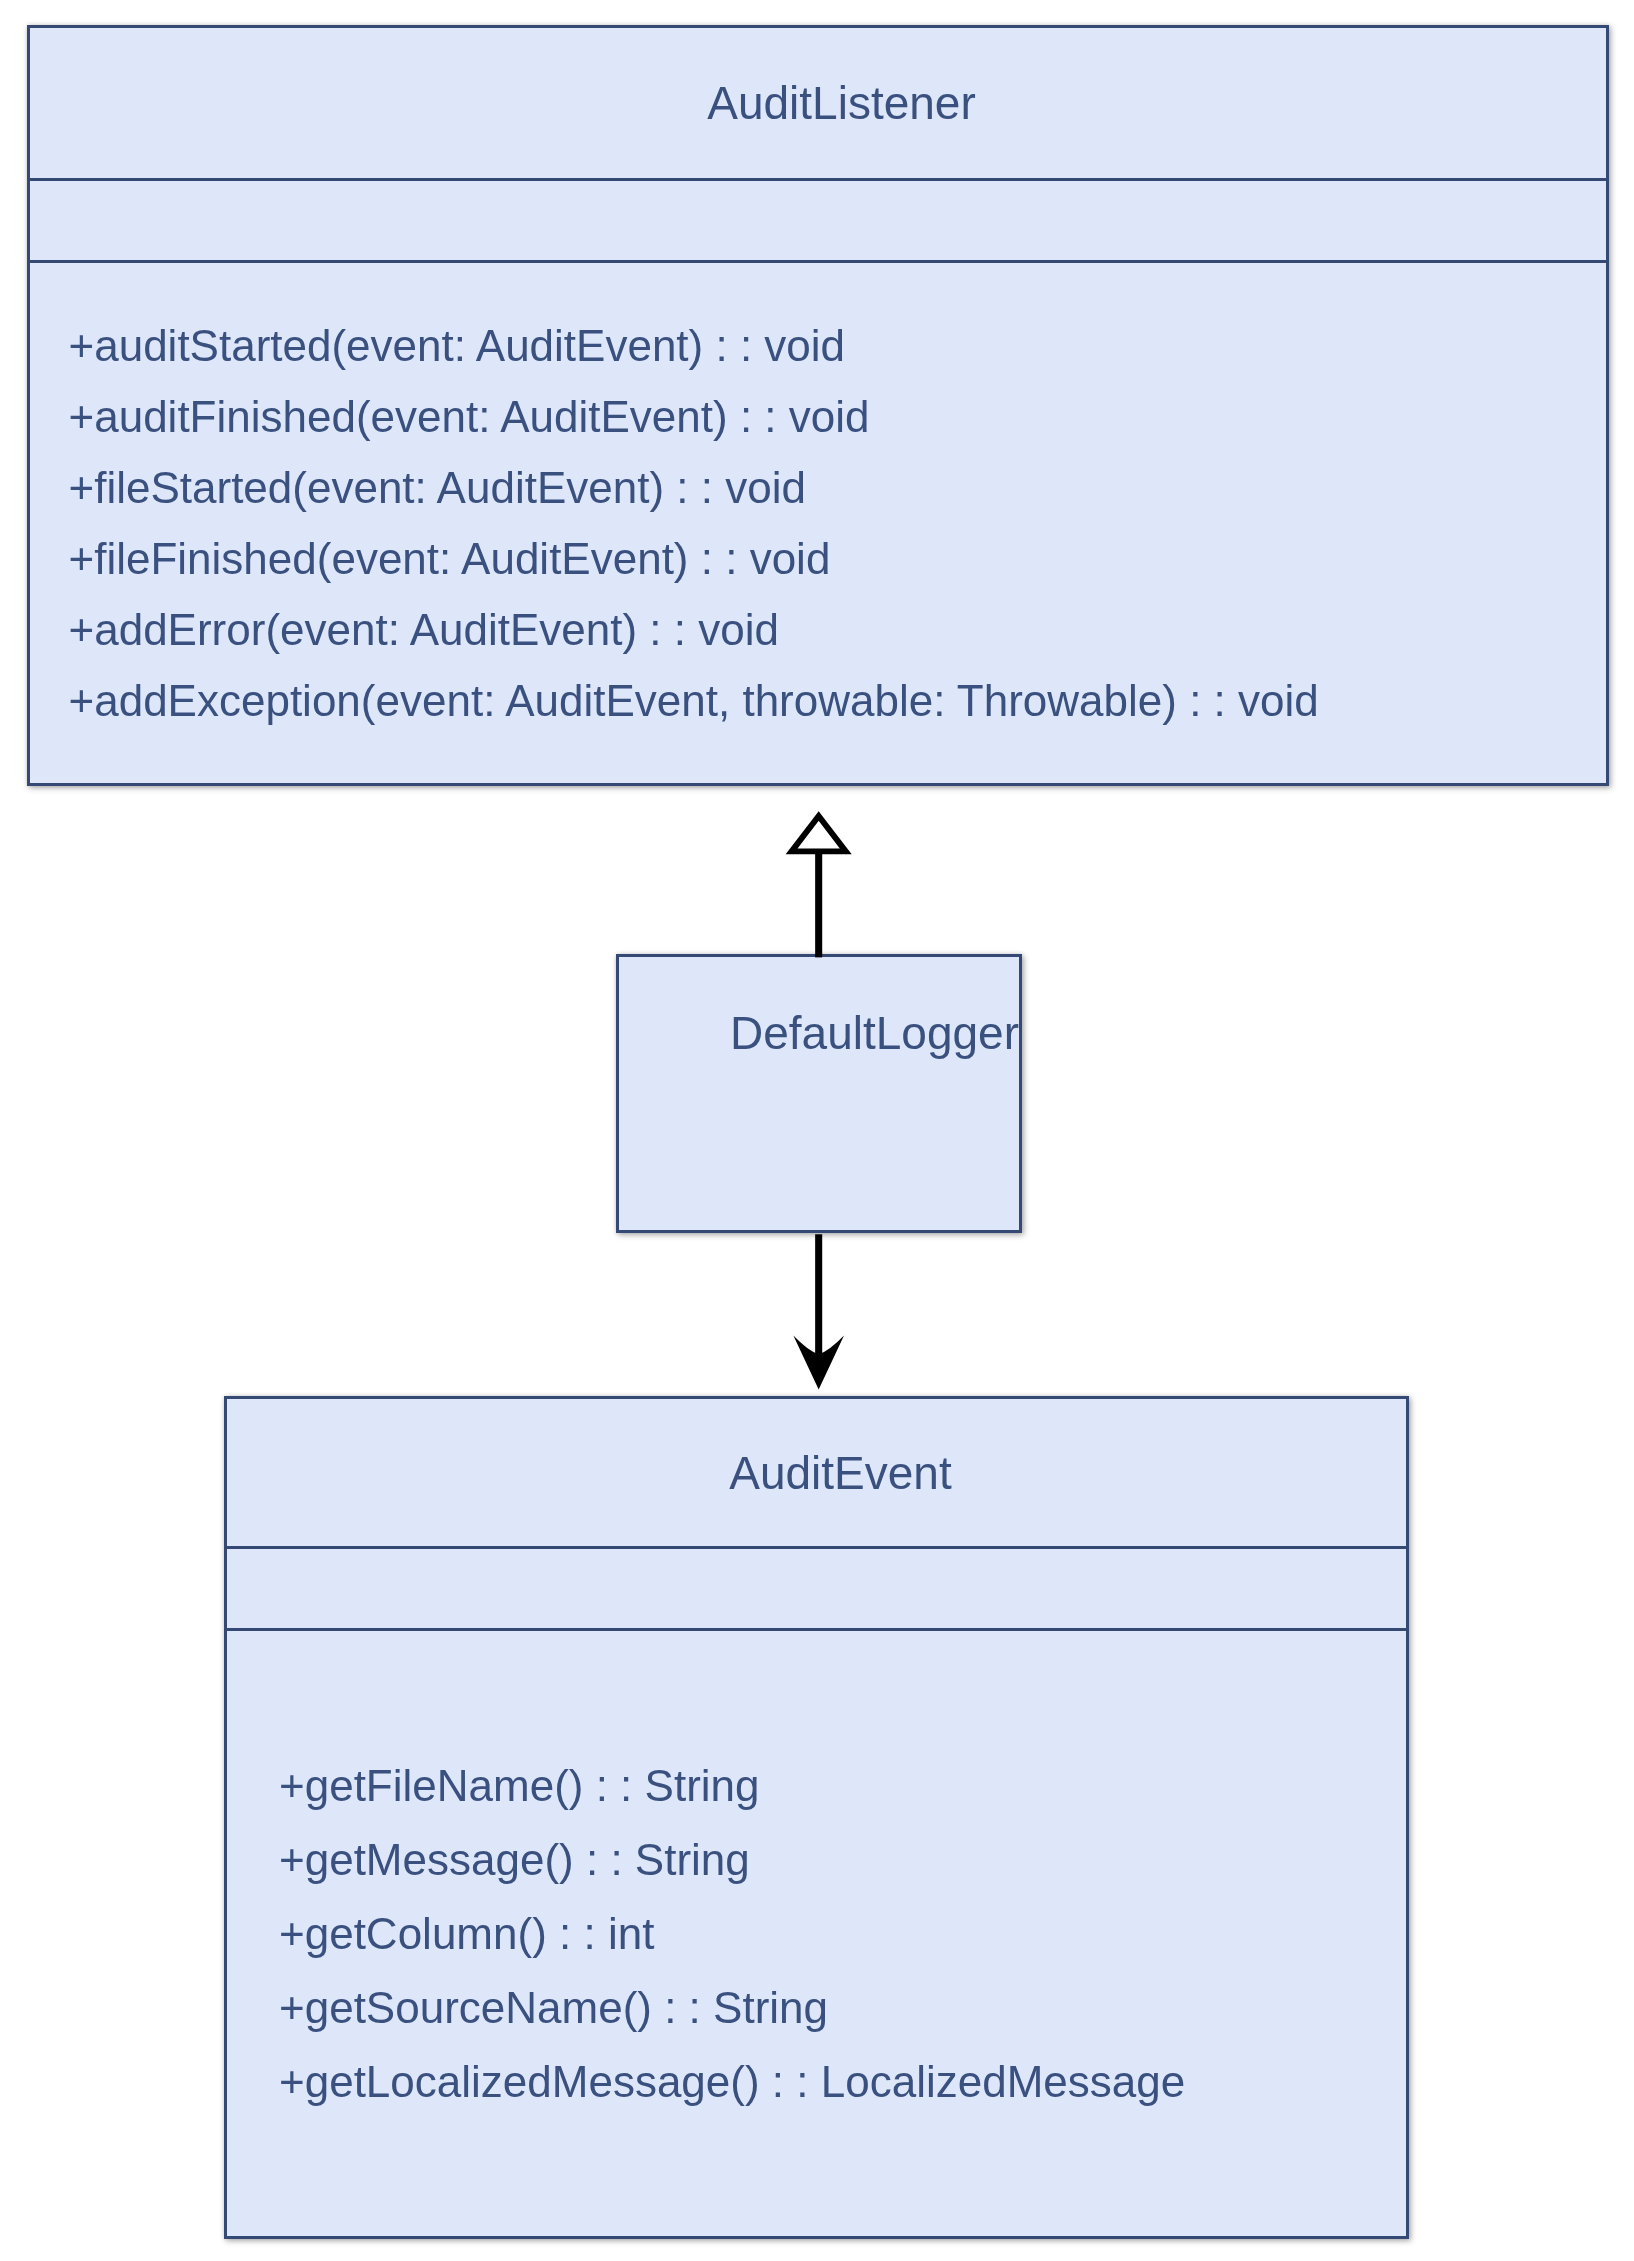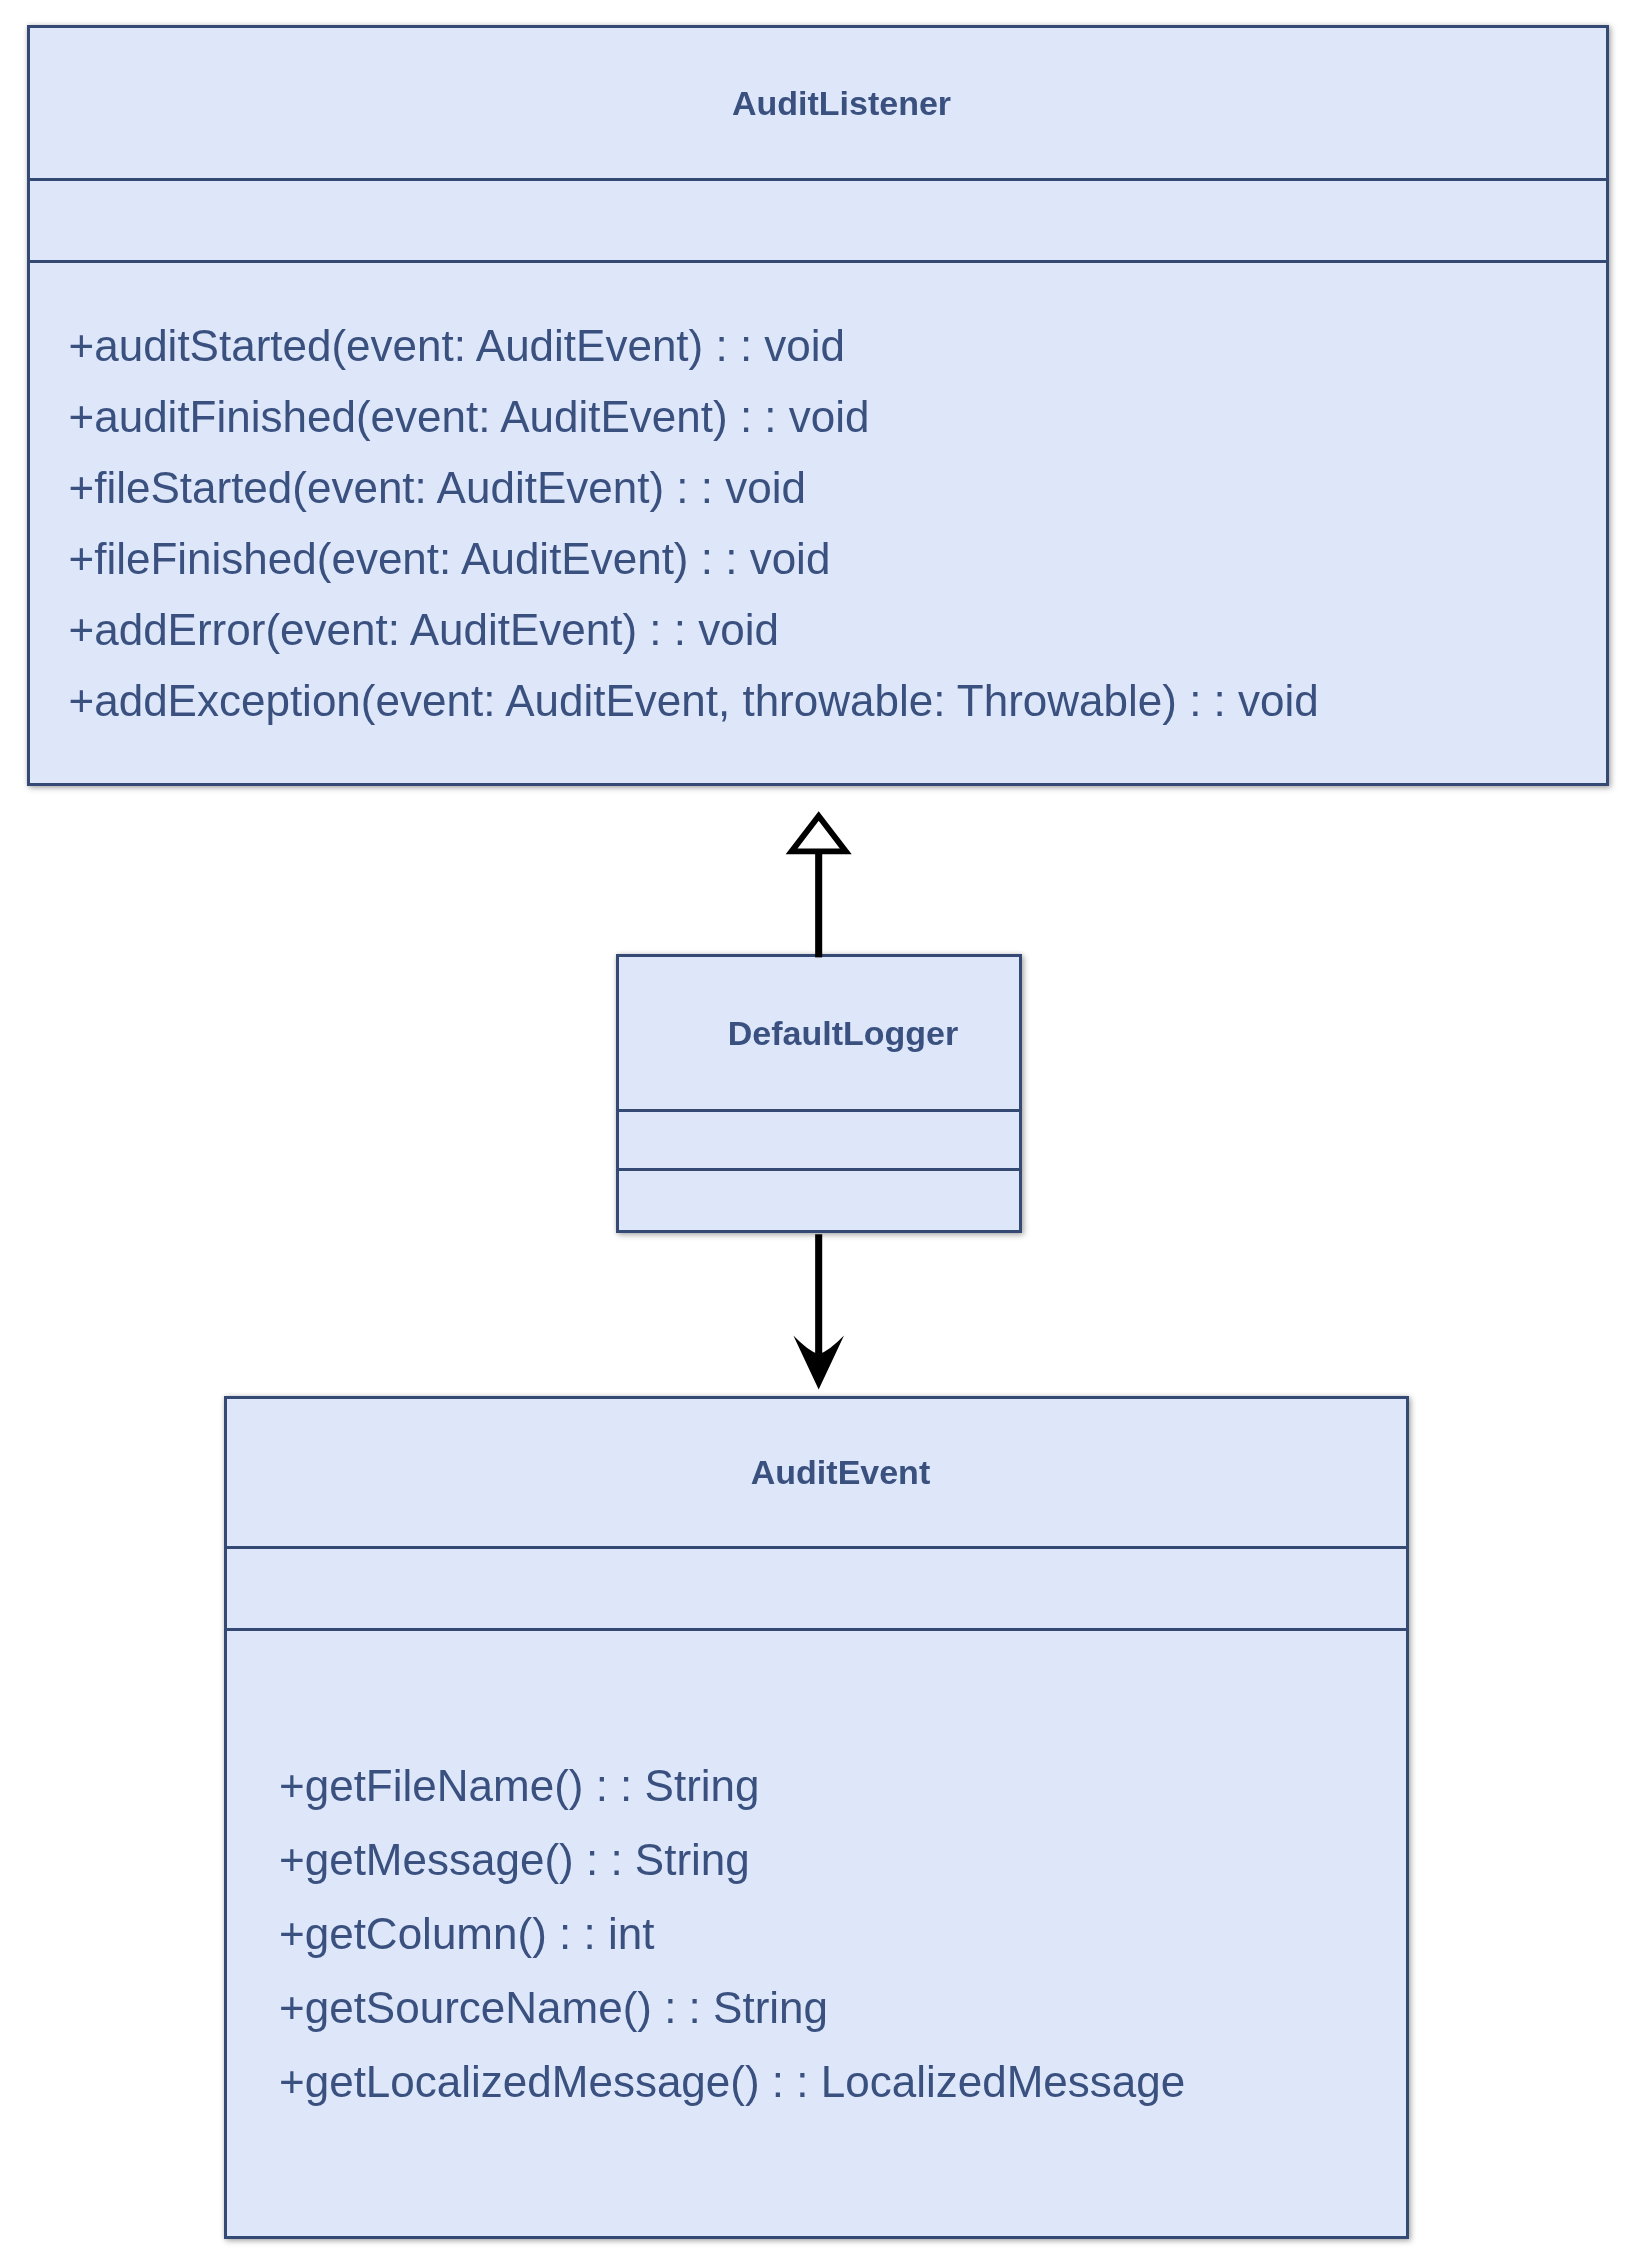--- a/index.html
+++ b/index.html
@@ -33,22 +33,22 @@
   .compartment + .compartment {
     border-top: 3.5px solid var(--border, #344a74);
   }
   .title-compartment {
     display: flex;
     align-items: center;
     justify-content: center;
   }
   .class-title {
     color: var(--text, #3a5180);
-    font-weight: bold;
-    font-size: 34px;
+    font-weight: normal;
+    font-size: 46px;
     letter-spacing: 0px;
     margin-left: 48px;
   }
   .members {
     display: flex;
     flex-direction: column;
     justify-content: center;
     color: var(--text, #3a5180);
     font-size: 44px;
   }
@@ -56,21 +56,21 @@
     white-space: nowrap;
   }
 
   
   #box-audit-listener { left: 26.5px; top: 25px; width: 1582px; height: 761px; }
   #box-audit-listener .title-compartment   { height: 150px; }
   #box-audit-listener .attrs-compartment   { height: 82px; }
   #box-audit-listener .methods-compartment { flex: 1; padding-left: 39px; line-height: 71px; }
 
   
-  #box-default-logger { left: 616px; top: 954px; width: 406px; height: 279px; }
+  #box-default-logger { left: 616px; top: 954px; width: 406px; height: 279px; align-items: flex-end; }
   #box-default-logger .title-compartment   { height: 152px; }
   #box-default-logger .attrs-compartment   { height: 59px; }
   #box-default-logger .methods-compartment { flex: 1; }
 
   
   #box-audit-event { left: 224px; top: 1396px; width: 1185px; height: 843px; }
   #box-audit-event .title-compartment   { height: 147px; }
   #box-audit-event .attrs-compartment   { height: 82px; }
   #box-audit-event .methods-compartment { flex: 1; padding-left: 52px; line-height: 74px; }
 

